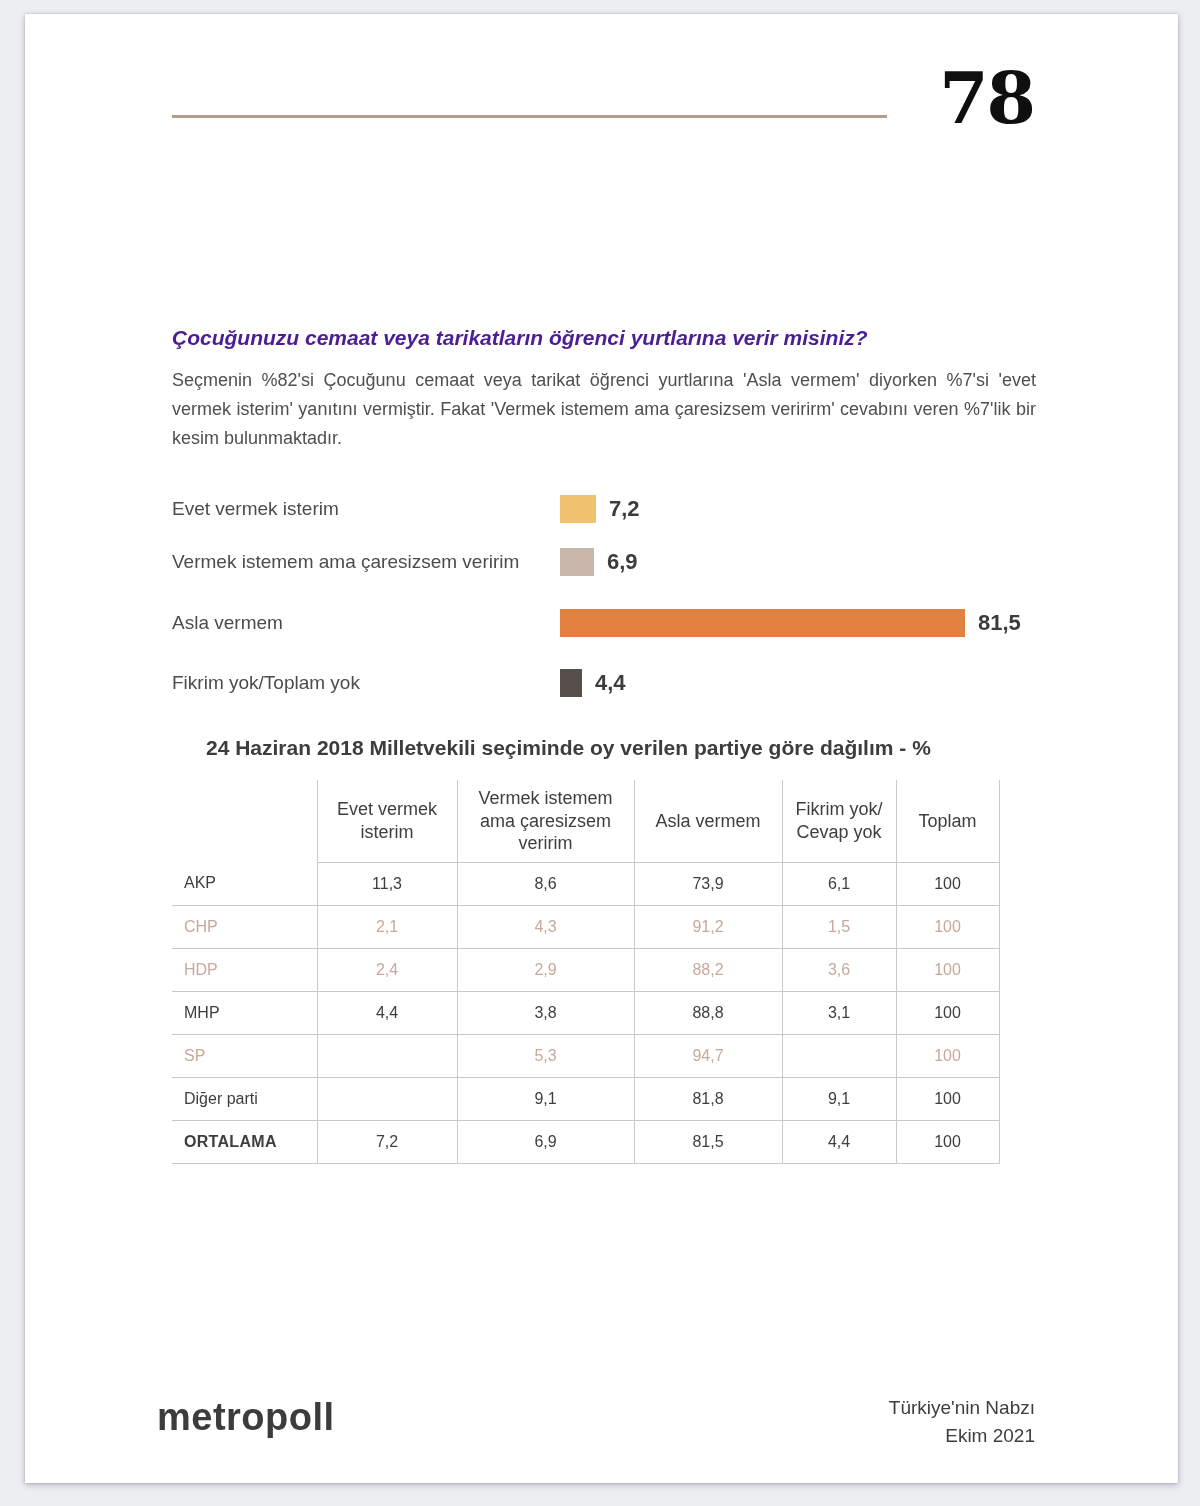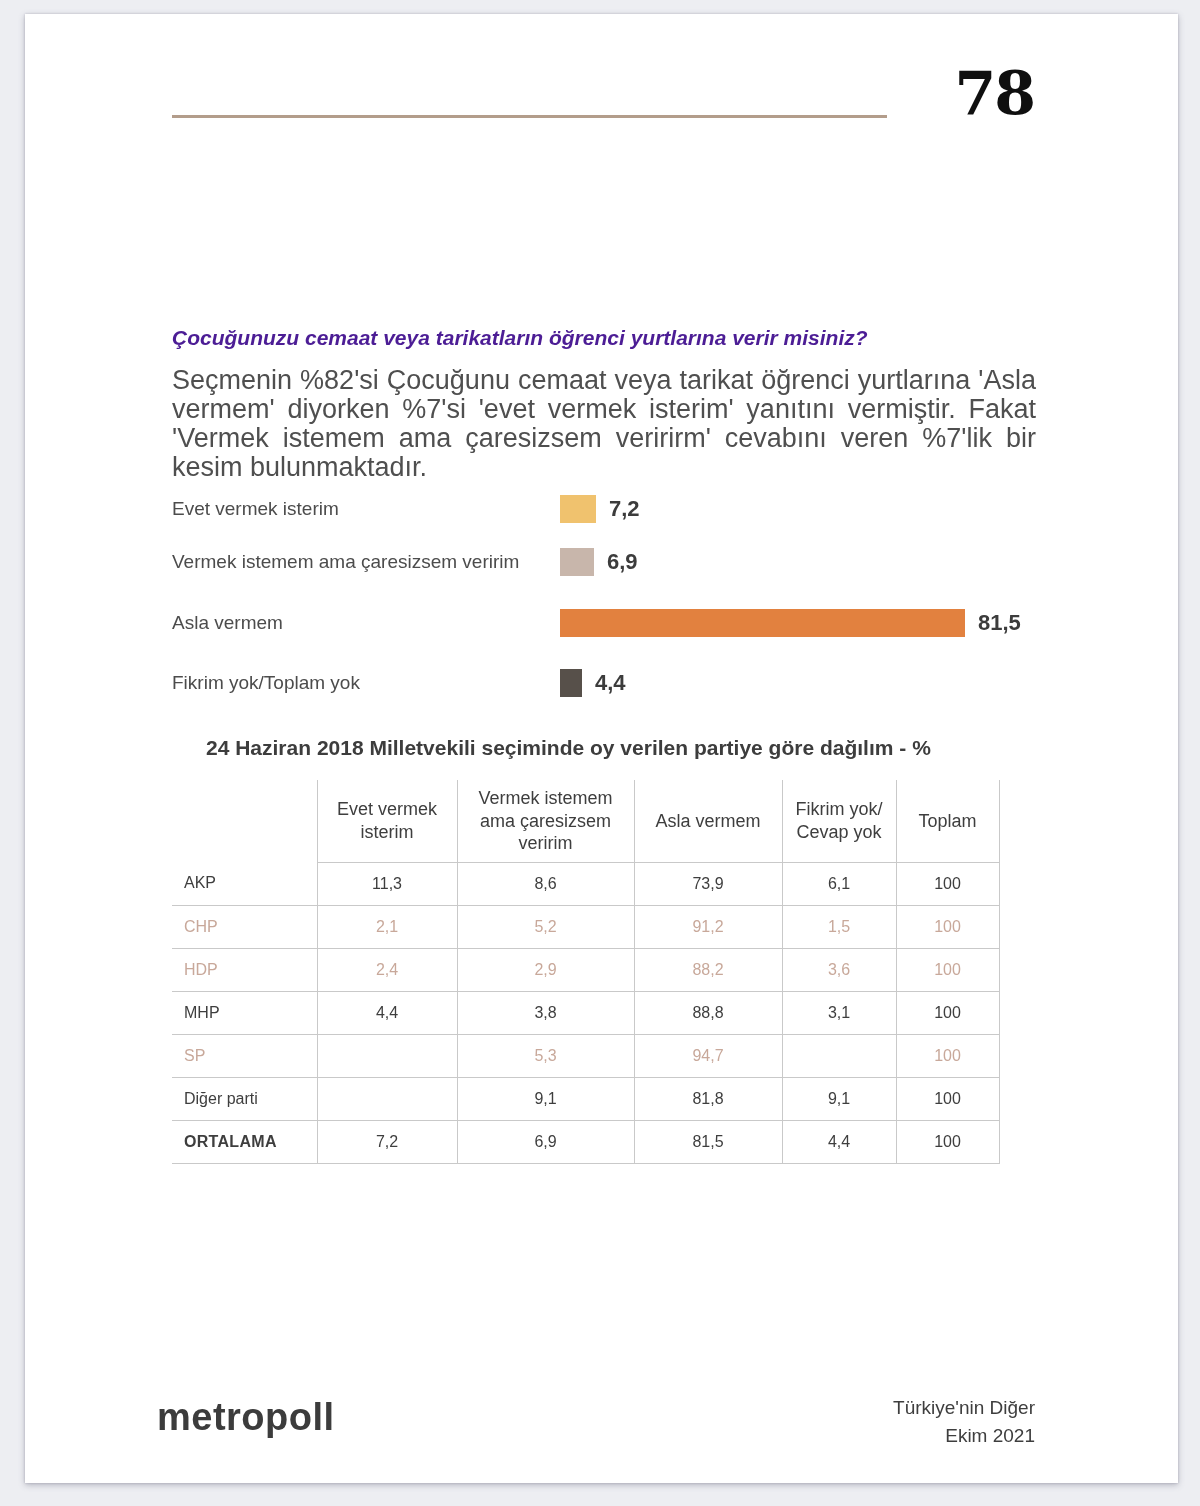--- a/index.html
+++ b/index.html
@@ -18,32 +18,32 @@
   }
   .top-rule {
     position:absolute; left:147px; top:101px;
     width:715px; height:3px;
     background:#b39d8b;
   }
   .page-number {
     position:absolute; top:52px; right:144px;
     font-family:"DejaVu Serif", serif;
     font-weight:bold;
-    font-size:60px; line-height:0.92;
+    font-size:71px; line-height:0.92;
     color:#0f0f0f;
     letter-spacing:-2px;
   }
   .question-title {
     position:absolute; left:147px; top:312px; width:870px;
     font-size:21px; font-weight:bold; font-style:italic;
     color:#4c1d95;
   }
   .summary {
     position:absolute; left:147px; top:352px; width:864px;
-    font-size:27px; line-height:29px;
+    font-size:18px; line-height:29px;
     color:#4f4f4f;
     text-align:justify;
   }
   .chart { position:absolute; left:147px; top:481px; width:900px; }
   .bar-row { position:relative; height:28px; }
   .bar-row.r0 { margin-bottom:25px; }
   .bar-row.r1 { margin-bottom:33px; }
   .bar-row.r2 { margin-bottom:32px; }
   .bar-label {
     position:absolute; left:0; top:0; width:385px; height:28px;
@@ -168,21 +168,21 @@
         <td>AKP</td>
         <td>11,3</td>
         <td>8,6</td>
         <td>73,9</td>
         <td>6,1</td>
         <td>100</td>
       </tr>
       <tr class="muted">
         <td>CHP</td>
         <td>2,1</td>
-        <td>5,2</td>
+        <td>4,3</td>
         <td>91,2</td>
         <td>1,5</td>
         <td>100</td>
       </tr>
       <tr class="muted">
         <td>HDP</td>
         <td>2,4</td>
         <td>2,9</td>
         <td>88,2</td>
         <td>3,6</td>
@@ -218,17 +218,17 @@
         <td>6,9</td>
         <td>81,5</td>
         <td>4,4</td>
         <td>100</td>
       </tr>
     </tbody>
   </table>
 
   <div class="footer-logo">metropoll</div>
   <div class="footer-right">
-    <div>Türkiye'nin Diğer</div>
+    <div>Türkiye'nin Nabzı</div>
     <div>Ekim 2021</div>
   </div>
 
 </div>
 
 </body></html>

